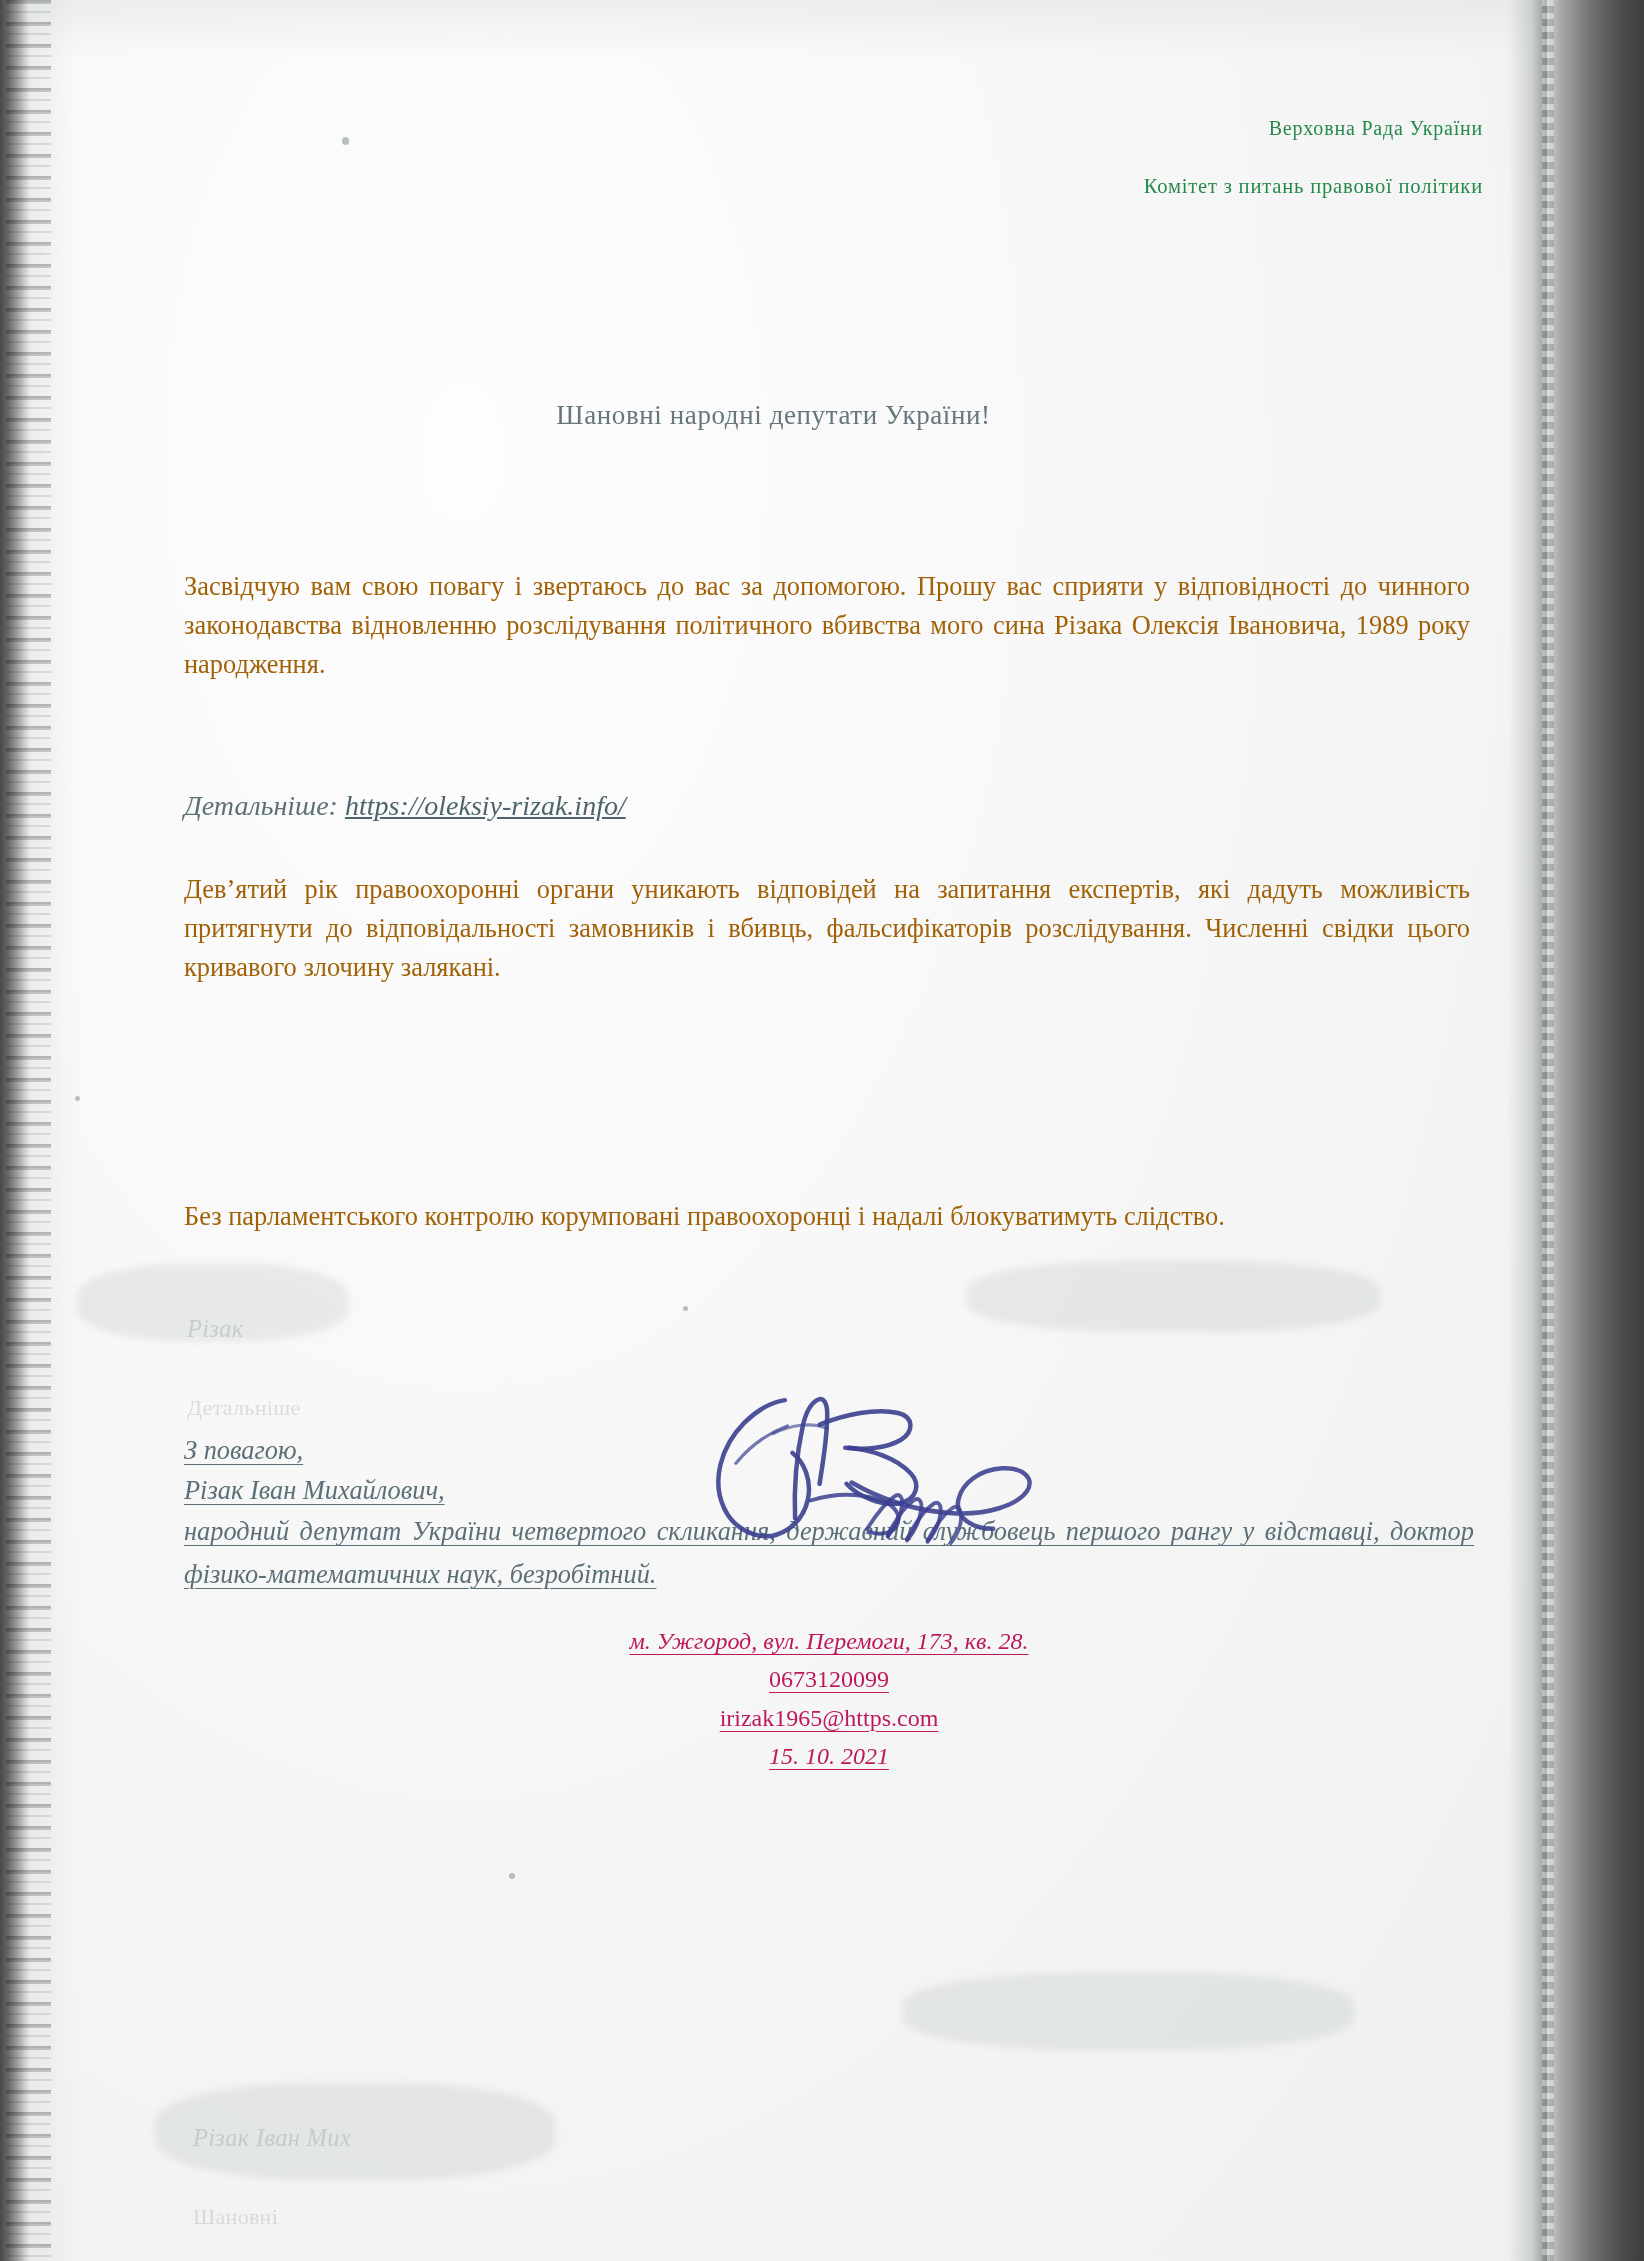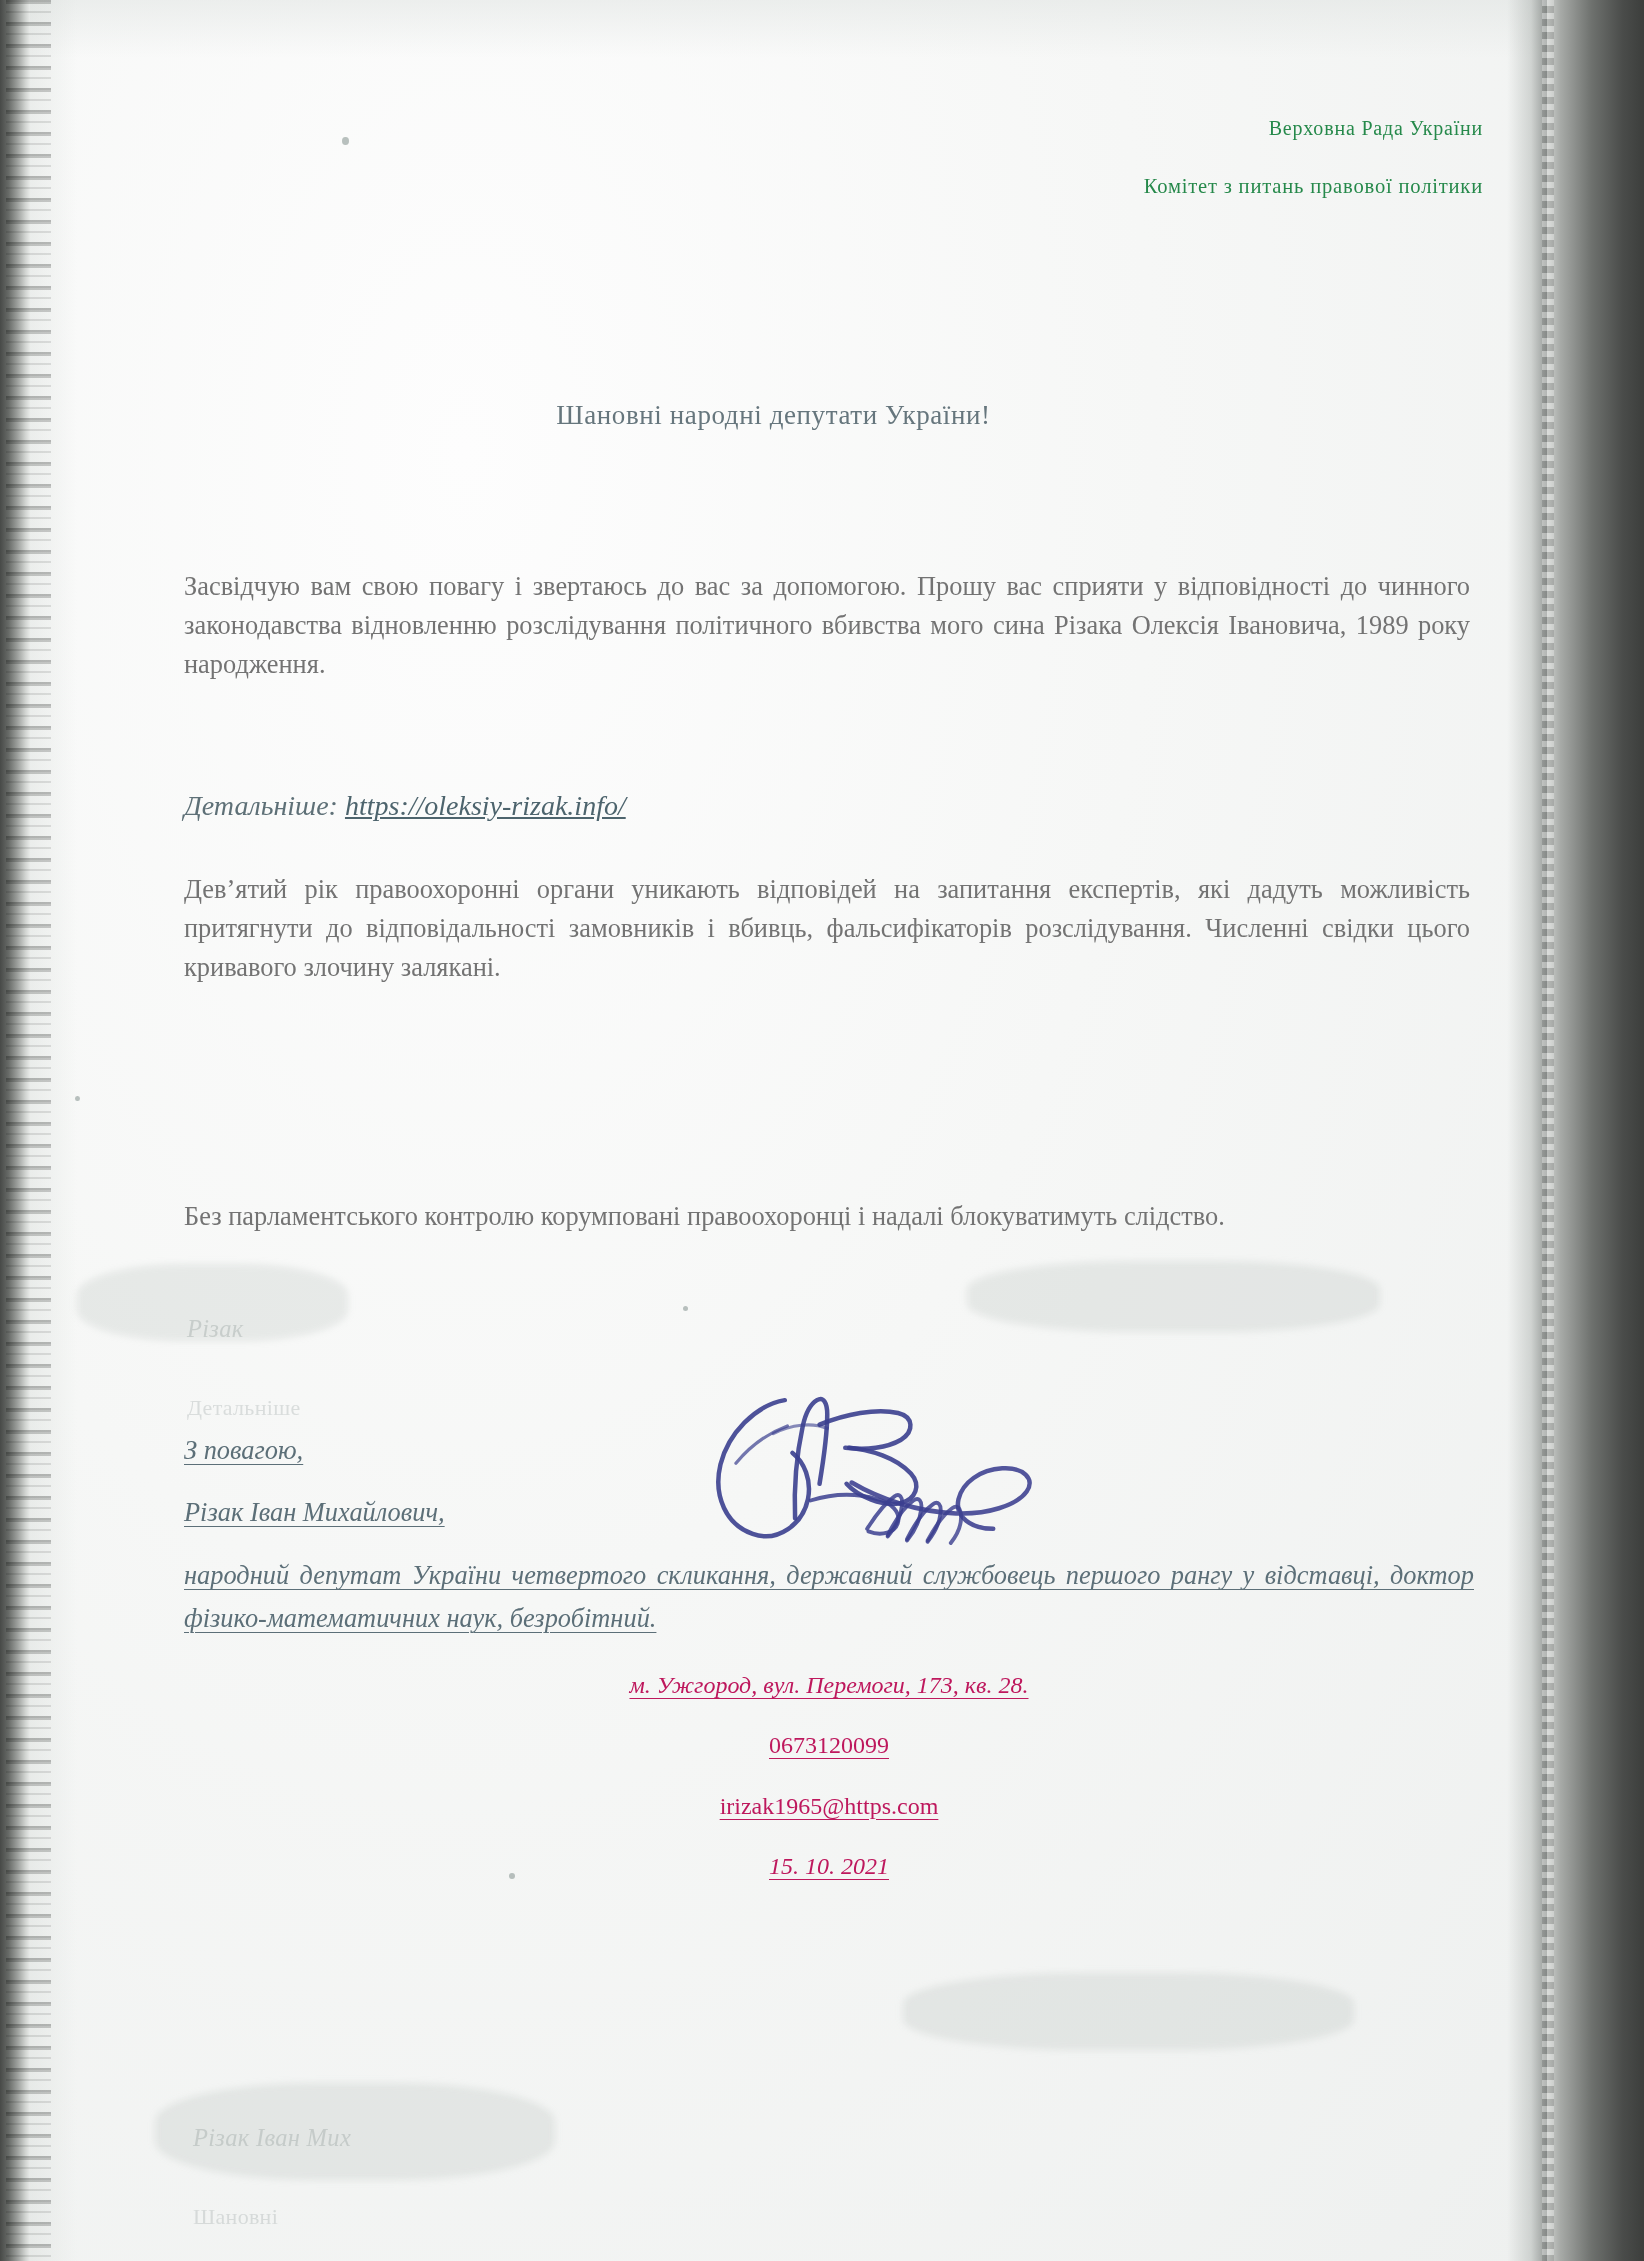--- a/index.html
+++ b/index.html
@@ -100,21 +100,21 @@
     letter-spacing: 0.6px;
     color: #66767d;
   }
 
   .body-p {
     left: 184px;
     width: 1286px;
     font-size: 26.4px;
     line-height: 1.48;
     text-align: justify;
-    color: #737373;
+    color: #a16207;
   }
   #p1 { top: 567px; }
   #p2 { top: 870px; }
   #p3 { top: 1161px; margin-top: 36px; }
 
   #link-line {
     left: 184px; top: 790px; width: 1286px;
     font-size: 28px;
     color: #5e7077;
     font-style: italic;
@@ -143,21 +143,21 @@
     text-decoration-thickness: 1.3px;
     text-underline-offset: 5.2px;
   }
   .contact {
     font-size: 24px;
     line-height: 1.6;
     color: #be185d;
     text-align: center;
   }
   .contact-italic { font-style: italic; }
-  .mt-a { margin-top: 22px; }
+  .mt-a { }
   .mt-b { margin-top: 26px; }
 
   
   #signature-ink {
     position: absolute;
     left: 658px;
     top: 1386px;
     width: 426px;
     height: 193px;
     pointer-events: none;

